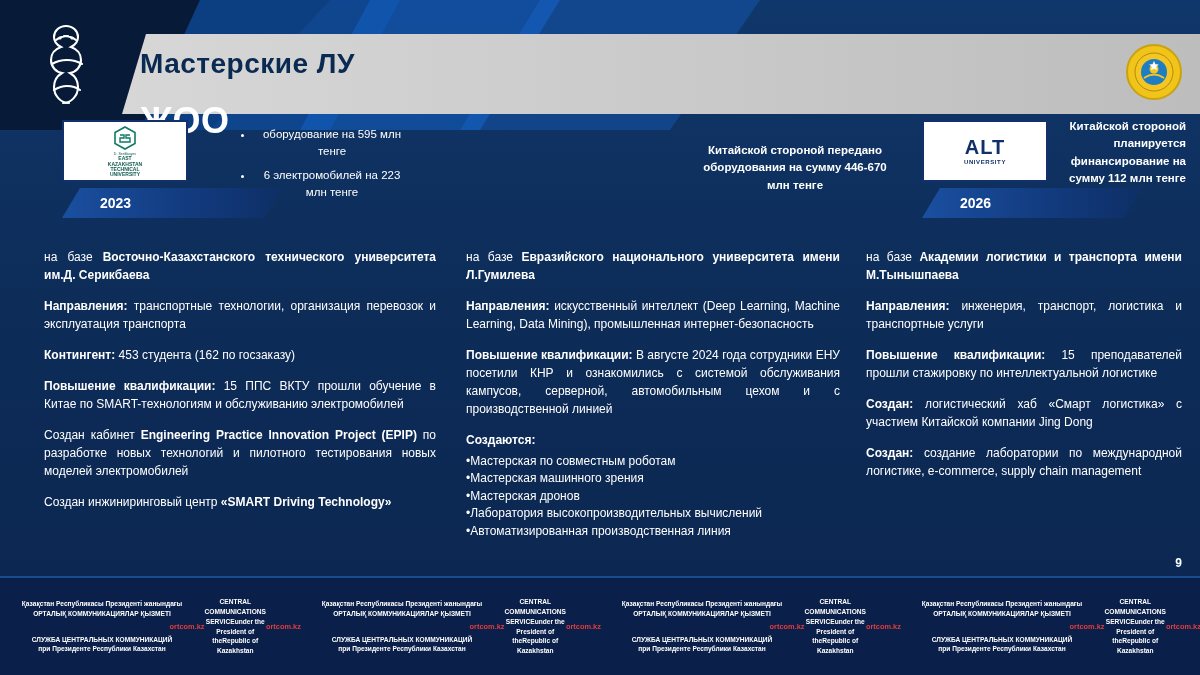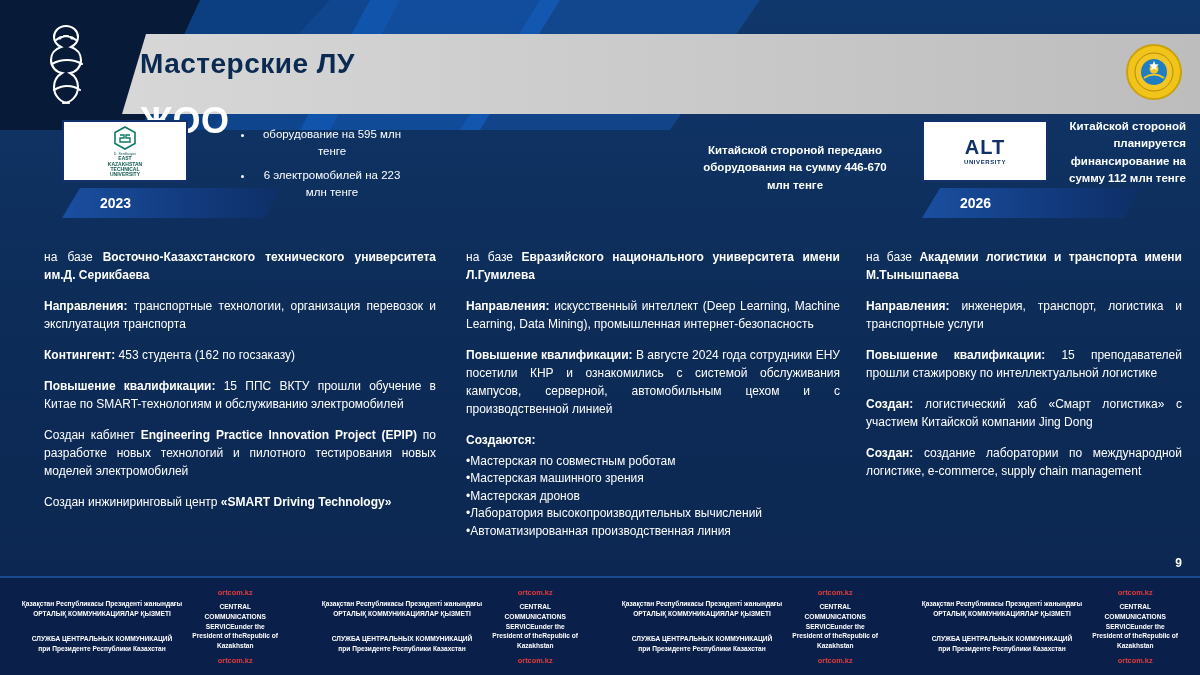--- a/index.html
+++ b/index.html
@@ -70,21 +70,21 @@
   
   .page-num{position:absolute;right:18px;top:556px;color:#fff;font-size:12px;font-weight:bold;}
 
   
   .footer{position:absolute;left:0;bottom:0;width:1200px;height:97px;background:#0a1f49;border-top:2px solid #1b4b8f;}
   .footer-inner{display:flex;height:100%;align-items:center;}
   .fblock{flex:1;display:flex;align-items:center;justify-content:center;gap:10px;padding:0 4px;}
   .fb-text{color:#ffffff;font-size:6.6px;line-height:1.5;text-align:center;font-weight:bold;}
   .fb-text .kz{display:block;}
   .fb-site{color:#e23c3c;font-size:7.4px;font-weight:bold;text-align:center;line-height:2.6;}
-  .fcol-narrow{width:86px;display:flex;flex-direction:column;justify-content:center;align-items:center;}
+  .fcol-narrow{width:86px;display:flex;justify-content:center;align-items:center;}
 </style>
 </head>
 <body>
 
 <div class="slide">
 
   <div class="deco-a"></div>
   <div class="deco-b"></div>
   <div class="deco-c"></div>
   <div class="deco-d"></div>

